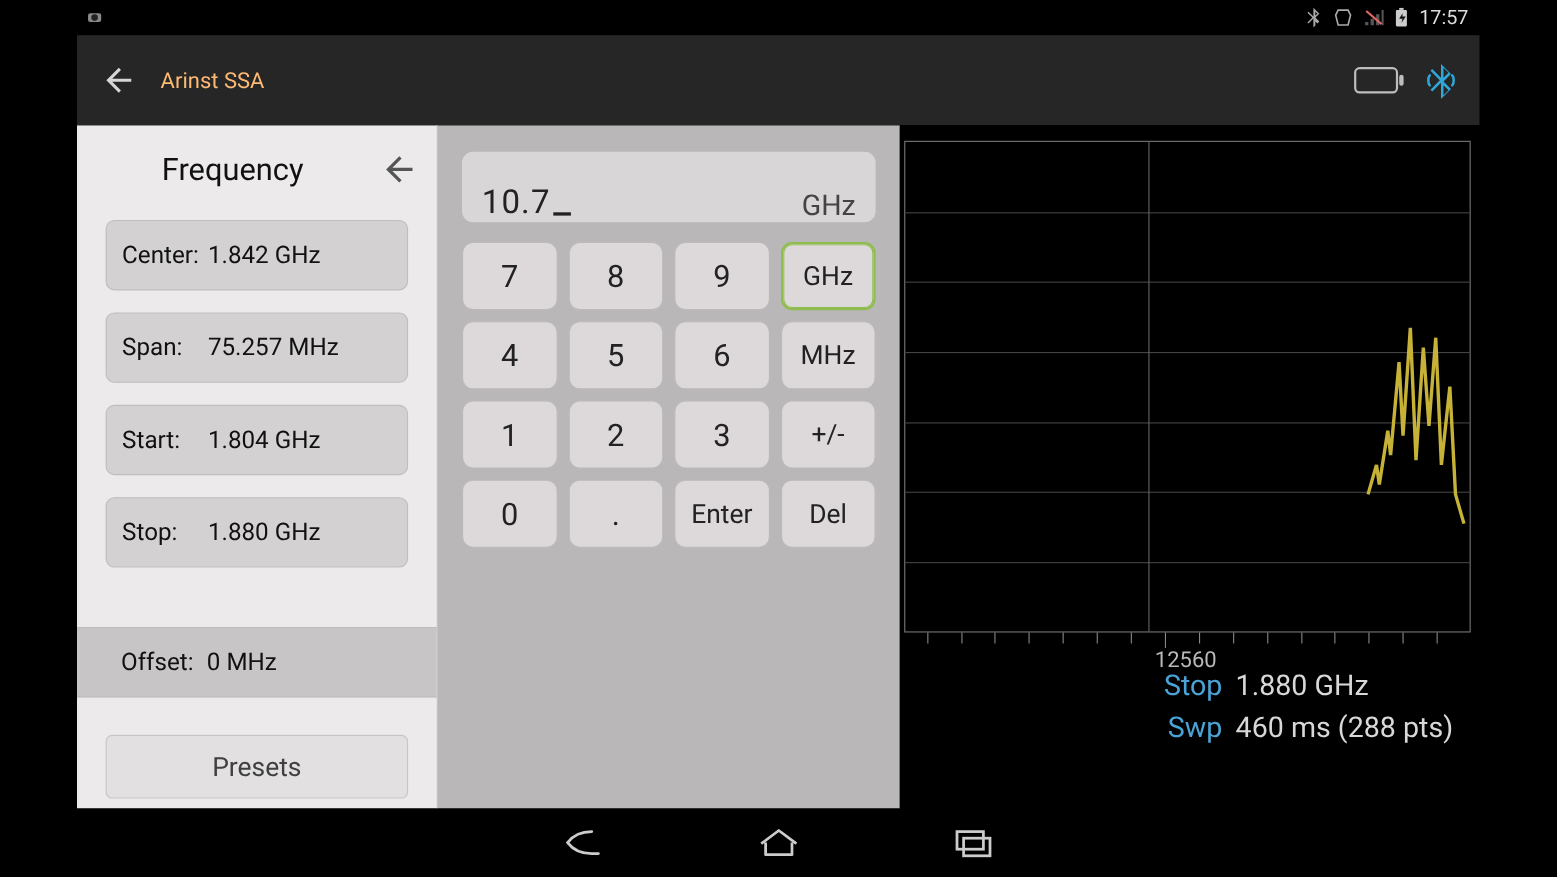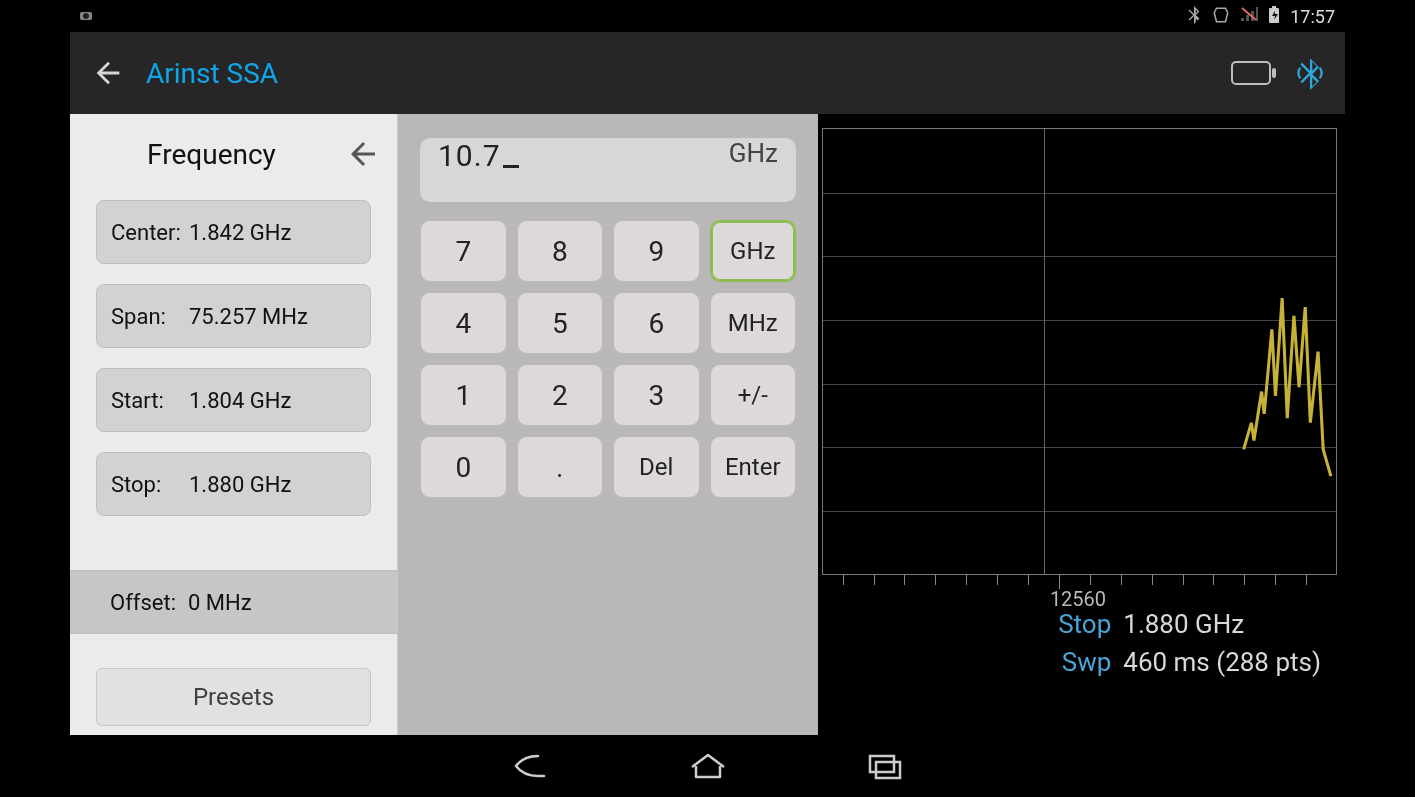--- a/index.html
+++ b/index.html
@@ -15,36 +15,36 @@
     height: 32px;
     background: #000;
     color: #bdbdbd;
     display: flex;
     align-items: center;
     font-size: 16px;
     padding: 0 10px;
   }
   .status-left { display: flex; align-items: center; gap: 8px; }
   .status-spacer { flex: 1; }
-  .status-right { display: flex; gap: 10px; }
+  .status-right { display: flex; align-items: center; gap: 10px; }
   .rec-icon {
     display: inline-flex; align-items: center; gap: 2px;
     background: #888; color: #222; font-size: 10px; padding: 1px 3px; border-radius: 2px; font-weight: bold;
   }
   
   .app-bar {
     height: 82px;
     background: #262626;
     color: #e5e5e5;
     display: flex;
     align-items: center;
     padding: 0 20px;
   }
   .app-bar .back { width: 36px; height: 36px; display: flex; align-items: center; justify-content: center; margin-right: 20px; cursor: pointer; }
-  .app-bar .title { font-size: 28px; font-weight: 400; color: #0ea5e9; }
+  .app-bar .title { font-size: 20px; font-weight: 400; color: #fdba74; }
   .app-bar-spacer { flex: 1; }
   .app-bar .battery { width: 40px; height: 24px; border: 2.5px solid #bdbdbd; border-radius: 5px; position: relative; margin-right: 24px; }
   .app-bar .battery:after { content: ""; position: absolute; right: -7px; top: 5px; width: 4px; height: 10px; background: #bdbdbd; border-radius: 2px; }
   .app-bar .bt-active svg { display: block; }
 
   
   .content {
     position: absolute;
     top: 114px; left: 0; right: 0; bottom: 62px;
     display: flex;
@@ -100,21 +100,21 @@
   .keypad-panel {
     width: 420px;
     background: #b9b7b8;
     padding: 24px 22px;
     display: flex; flex-direction: column;
   }
   .input-box {
     background: #d8d6d7;
     border-radius: 10px;
     height: 64px;
-    display: flex; align-items: flex-start;
+    display: flex; align-items: flex-end;
     padding: 0 18px;
     font-size: 30px; color: #222;
     margin-bottom: 18px;
   }
   .input-box .val { flex: 1; letter-spacing: 1px; }
   .input-box .unit { font-size: 26px; color: #444; }
   .cursor { display:inline-block; width: 16px; border-bottom: 3px solid #222; transform: translateY(2px); margin-left: 2px; }
   .key-grid {
     display: grid;
     grid-template-columns: repeat(4, 1fr);
@@ -325,24 +325,24 @@
             <span>+/-</span>
           </div>
 
         <div class="key">
             <span>0</span>
           </div>
         <div class="key">
             <span>.</span>
           </div>
         <div class="key unit">
+            <span>Enter</span>
+          </div>
+        <div class="key unit">
             <span>Del</span>
-          </div>
-        <div class="key unit">
-            <span>Enter</span>
           </div>
       </div>
     </div>
 
     <div class="plot-area">
       <div class="plot-frame">
         <div class="grid-h" style="top:14.3%"></div>
         <div class="grid-h" style="top:28.6%"></div>
         <div class="grid-h" style="top:42.9%"></div>
         <div class="grid-h" style="top:57.2%"></div>

